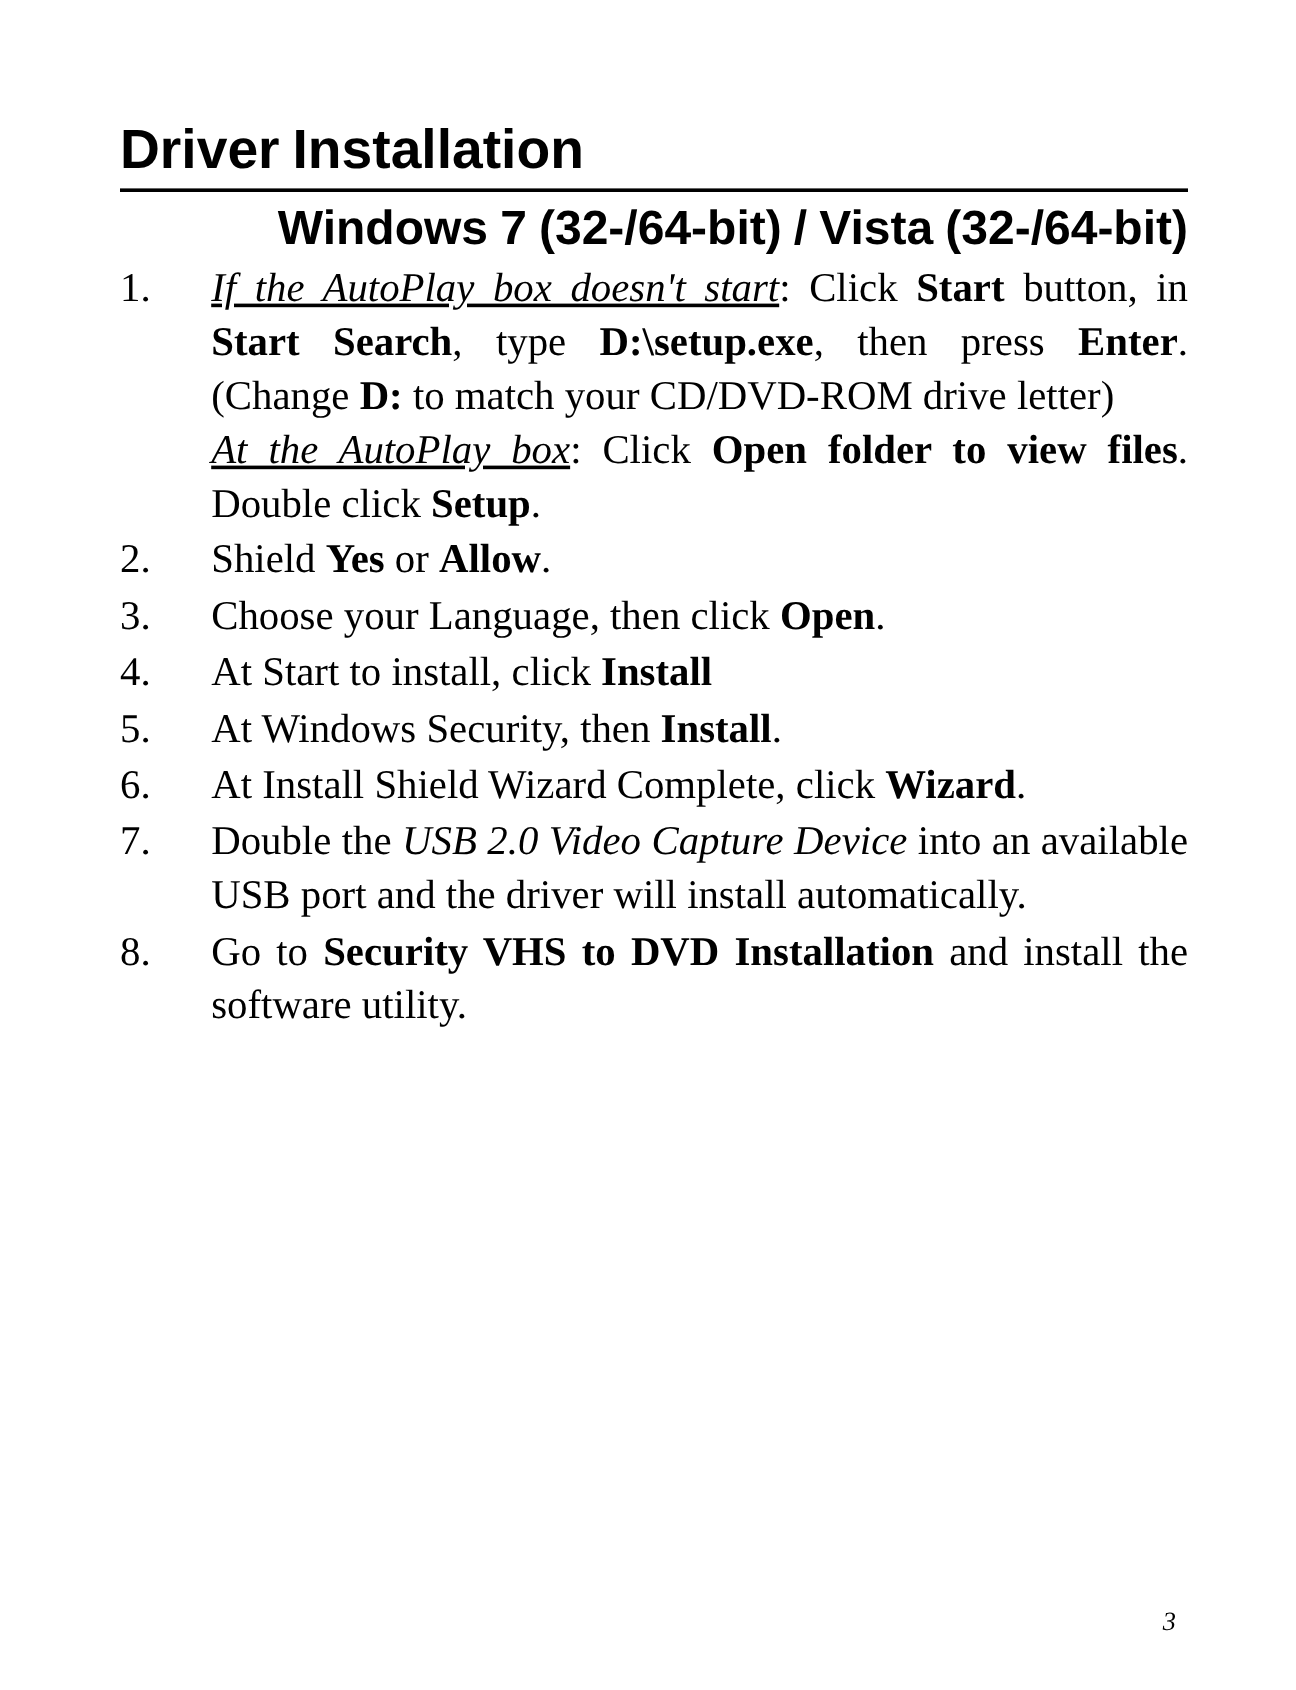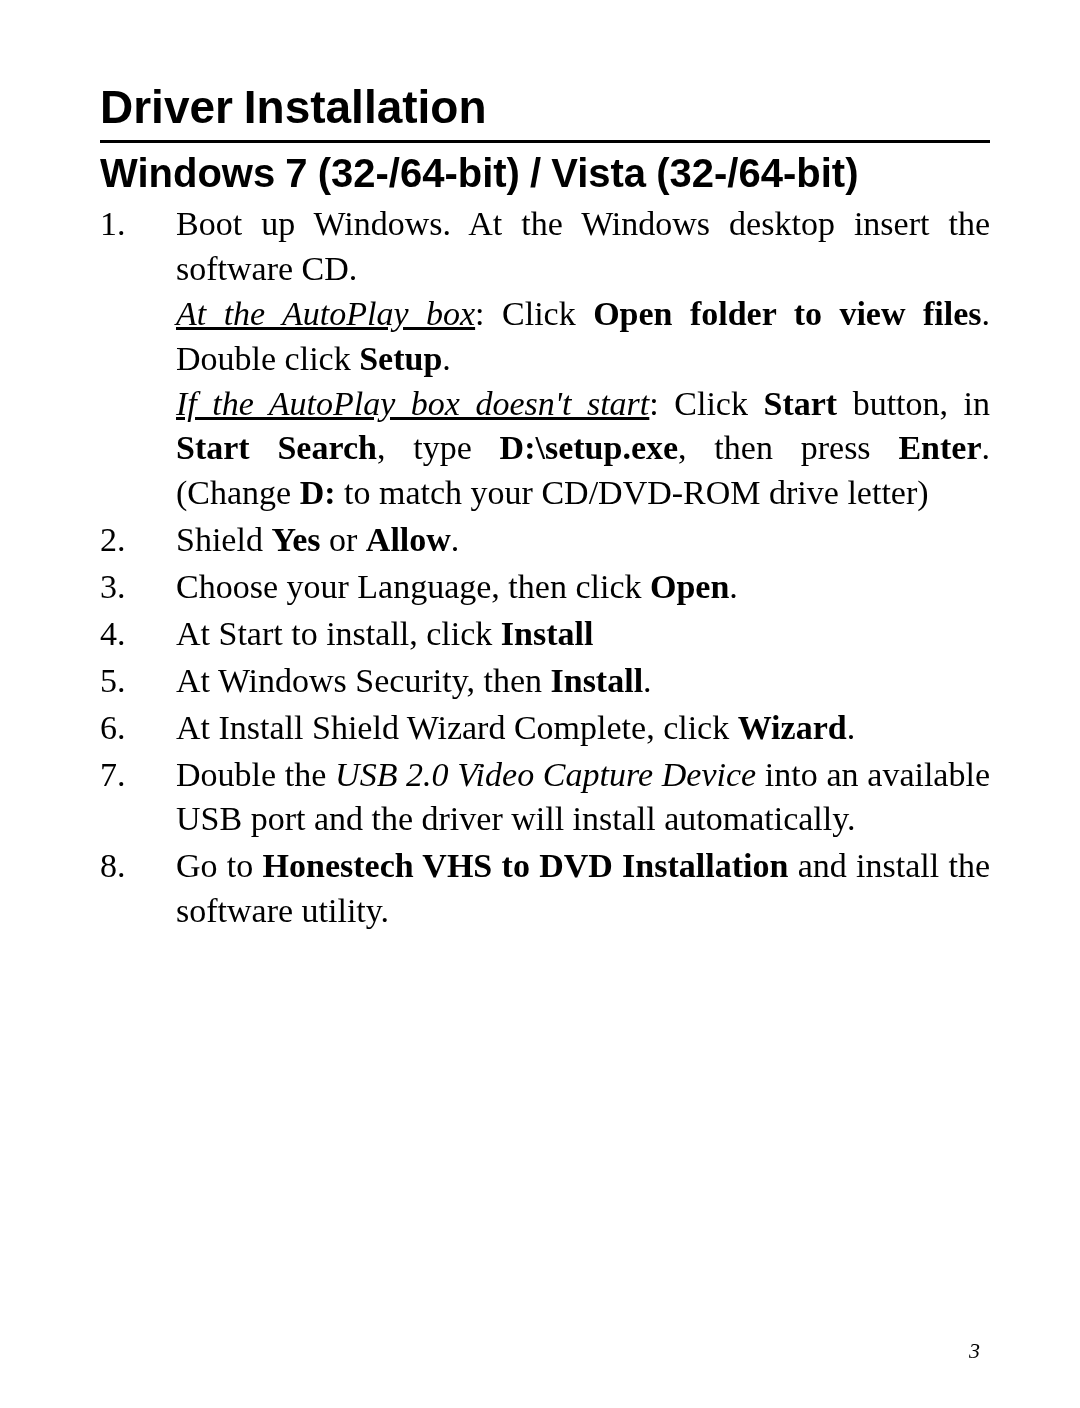--- a/index.html
+++ b/index.html
@@ -17,34 +17,35 @@
     width: 1080px;
     height: 1408px;
     padding: 80px 90px 60px 100px;
     position: relative;
   }
   .title {
     font-family: Arial, Helvetica, sans-serif;
     font-weight: 700;
     font-size: 46px;
     letter-spacing: 0px;
-    margin: 0 0 6px 0;
+    margin: 17px 0 6px 0;
     word-spacing: -2px;
   }
   .rule {
     border: none;
     border-top: 3px solid #000;
     margin: 0 0 8px 0;
   }
   .subtitle {
     font-family: Arial, Helvetica, sans-serif;
     font-weight: 700;
     font-size: 40px;
     margin: 0 0 6px 0;
     word-spacing: -1px;
+    text-align: right;
   }
   ol.steps {
     list-style: none;
     margin: 0;
     padding: 0;
     font-size: 34px;
     line-height: 1.32;
   }
   ol.steps > li {
     display: flex;
@@ -80,23 +81,22 @@
 
 <div class="page">
   <h1 class="title">Driver Installation</h1>
   <hr class="rule">
   <h2 class="subtitle">Windows 7 (32-/64-bit) / Vista (32-/64-bit)</h2>
 
   <ol class="steps" id="steps">
       <li>
         <span class="num">1.</span>
         <div class="body">
-          <p><span>Boot up Windows.  At the Windows desktop insert the software CD.</span></p>
+          <p><span class="iu">If the AutoPlay box doesn't start</span><span>: Click </span><span class="b">Start</span><span> button, in </span><span class="b">Start Search</span><span>, type </span><span class="b">D:\setup.exe</span><span>, then press </span><span class="b">Enter</span><span>.  (Change </span><span class="b">D:</span><span> to match your CD/DVD-ROM drive letter)</span></p>
           <p><span class="iu">At the AutoPlay box</span><span>: Click </span><span class="b">Open folder to view files</span><span>.  Double click </span><span class="b">Setup</span><span>.</span></p>
-          <p><span class="iu">If the AutoPlay box doesn't start</span><span>: Click </span><span class="b">Start</span><span> button, in </span><span class="b">Start Search</span><span>, type </span><span class="b">D:\setup.exe</span><span>, then press </span><span class="b">Enter</span><span>.  (Change </span><span class="b">D:</span><span> to match your CD/DVD-ROM drive letter)</span></p>
         </div>
       </li>
       <li>
         <span class="num">2.</span>
         <div class="body">
           <p><span>Shield </span><span class="b">Yes</span><span> or </span><span class="b">Allow</span><span>.</span></p>
         </div>
       </li>
       <li>
         <span class="num">3.</span>
@@ -124,19 +124,19 @@
       </li>
       <li>
         <span class="num">7.</span>
         <div class="body">
           <p><span>Double the </span><span class="i">USB 2.0 Video Capture Device</span><span> into an available USB port and the driver will install automatically.</span></p>
         </div>
       </li>
       <li>
         <span class="num">8.</span>
         <div class="body">
-          <p><span>Go to </span><span class="b">Honestech VHS to DVD Installation</span><span> and install the software utility.</span></p>
+          <p><span>Go to </span><span class="b">Security VHS to DVD Installation</span><span> and install the software utility.</span></p>
         </div>
       </li>
     </ol>
 
   <div class="page-number">3</div>
 </div>
 
 </body></html>

